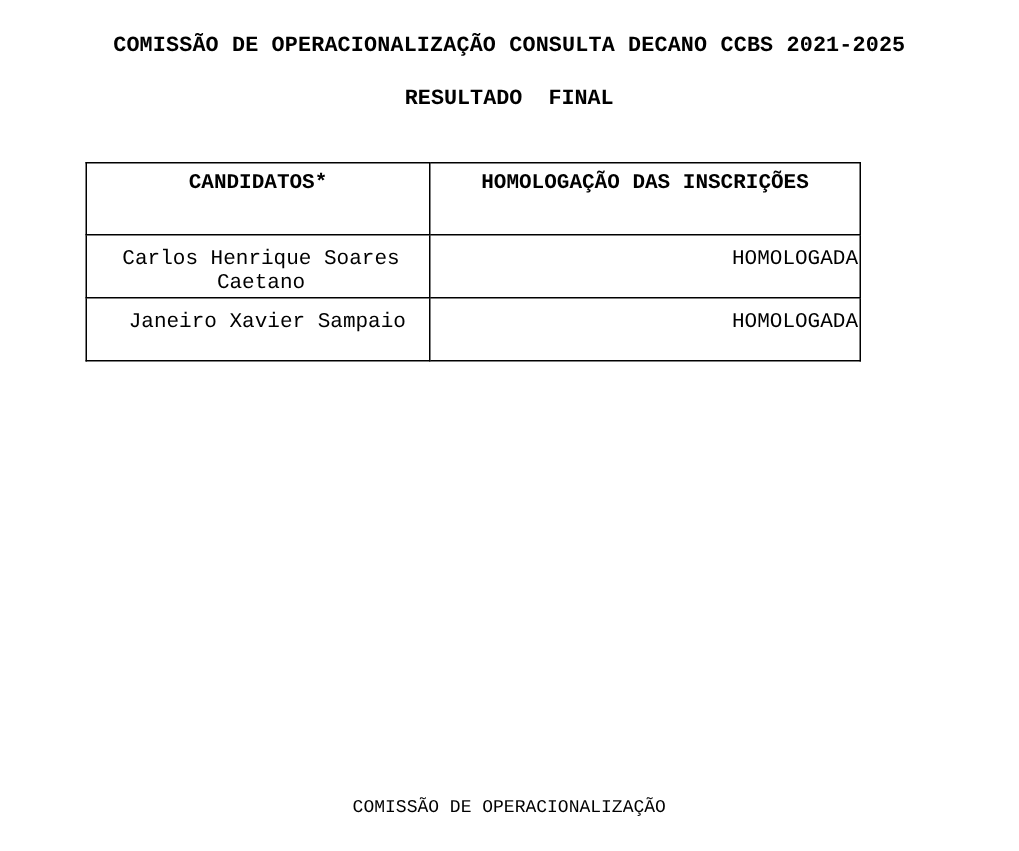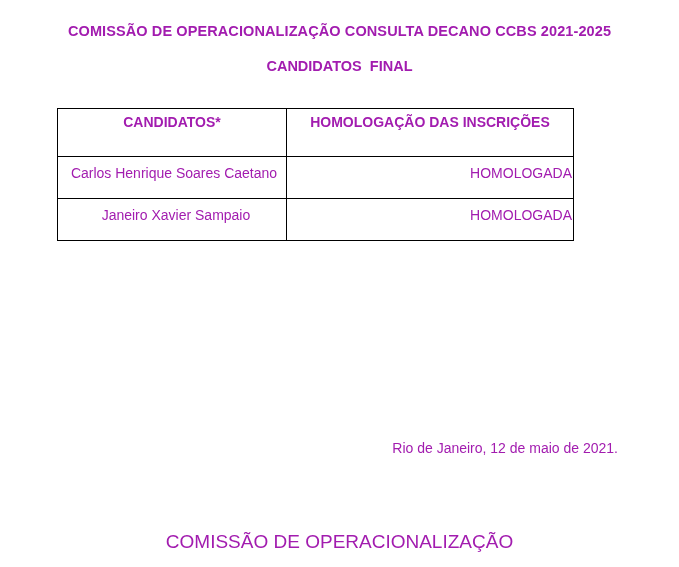--- a/index.html
+++ b/index.html
@@ -5,22 +5,22 @@
   html, body {
     margin: 0;
     padding: 0;
     background: #ffffff;
   }
   .page {
     position: relative;
     width: 679px;
     height: 567px;
     background: #ffffff;
-    color: #a21caf;
-    font-family: Liberation Sans, sans-serif;
+    color: #000000;
+    font-family: Liberation Mono, monospace;
     overflow: hidden;
     box-sizing: border-box;
   }
   .doc-title {
     margin: 0;
     padding-top: 23px;
     text-align: center;
     font-size: 14.5px;
     font-weight: bold;
     letter-spacing: 0.1px;
@@ -87,31 +87,31 @@
     top: 440px;
     font-size: 14px;
     text-align: right;
   }
   .footer-line {
     position: absolute;
     left: 0;
     right: 0;
     top: 531px;
     text-align: center;
-    font-size: 19px;
+    font-size: 12px;
   }
 </style>
 </head>
 <body>
 
 <div class="page">
 
   <h1 class="doc-title">COMISSÃO DE OPERACIONALIZAÇÃO CONSULTA DECANO CCBS 2021-2025</h1>
 
-  <h2 class="doc-subtitle">CANDIDATOS  FINAL</h2>
+  <h2 class="doc-subtitle">RESULTADO  FINAL</h2>
 
 
   <table class="result-table">
     <colgroup>
       <col class="c1">
       <col class="c2">
     </colgroup>
     <thead>
       <tr>
         <th>CANDIDATOS*</th>
@@ -124,17 +124,16 @@
         <td class="cell-status">HOMOLOGADA</td>
       </tr>
       <tr>
         <td class="cell-name"> Janeiro Xavier Sampaio</td>
         <td class="cell-status">HOMOLOGADA</td>
       </tr>
     </tbody>
   </table>
 
 
-  <div class="date-line">Rio de Janeiro, 12 de maio de 2021.</div>
 
   <div class="footer-line">COMISSÃO DE OPERACIONALIZAÇÃO</div>
 
 </div>
 
 </body></html>

